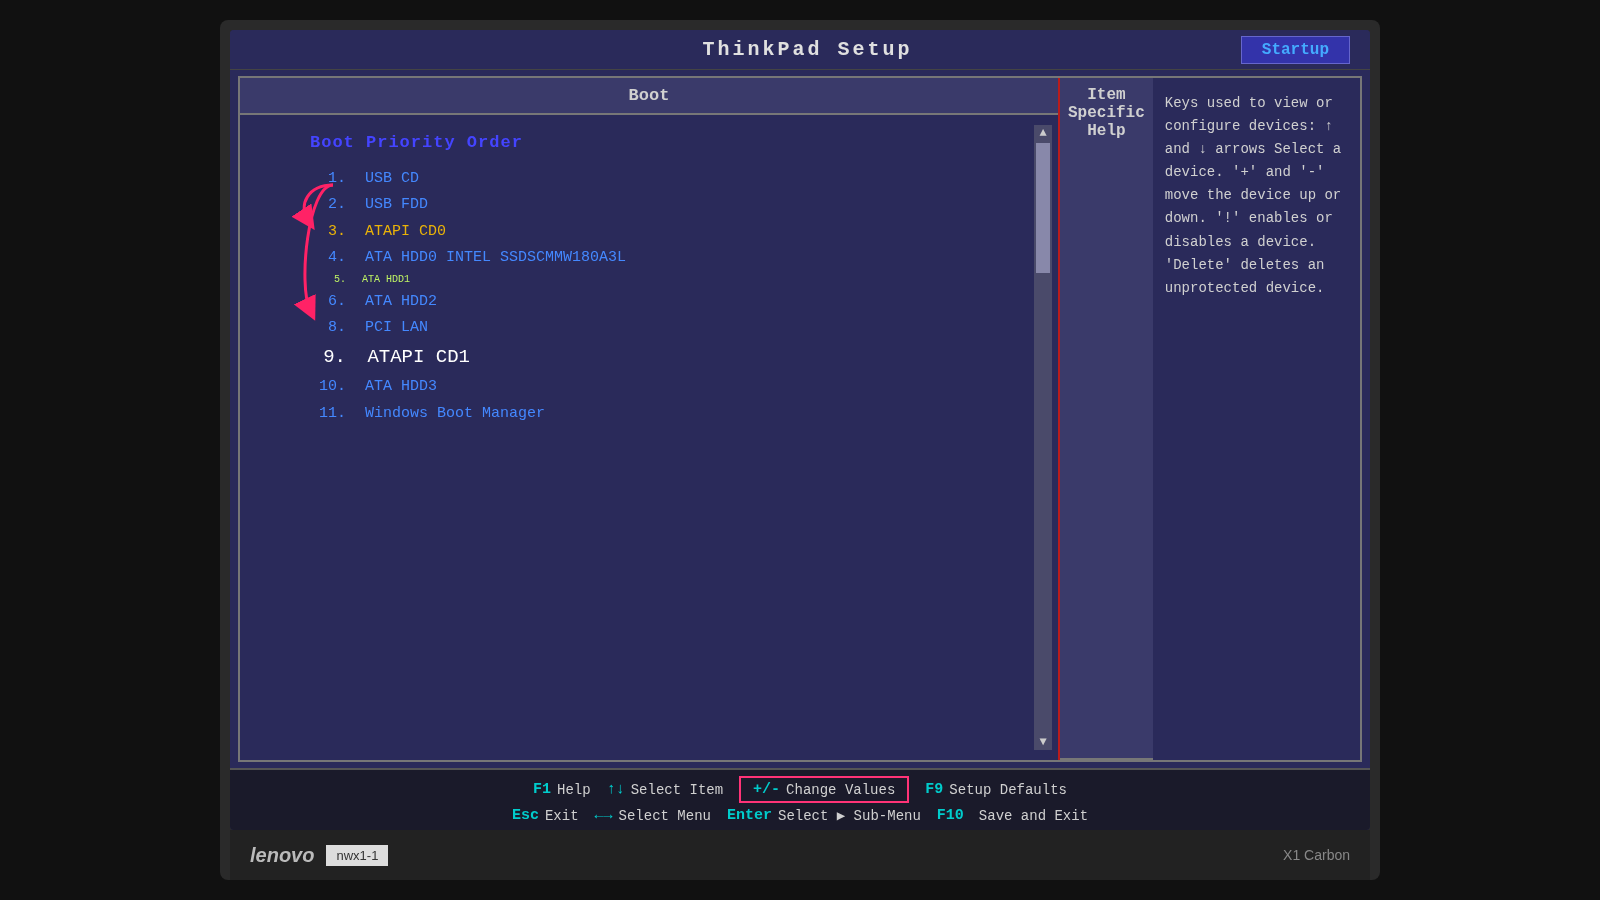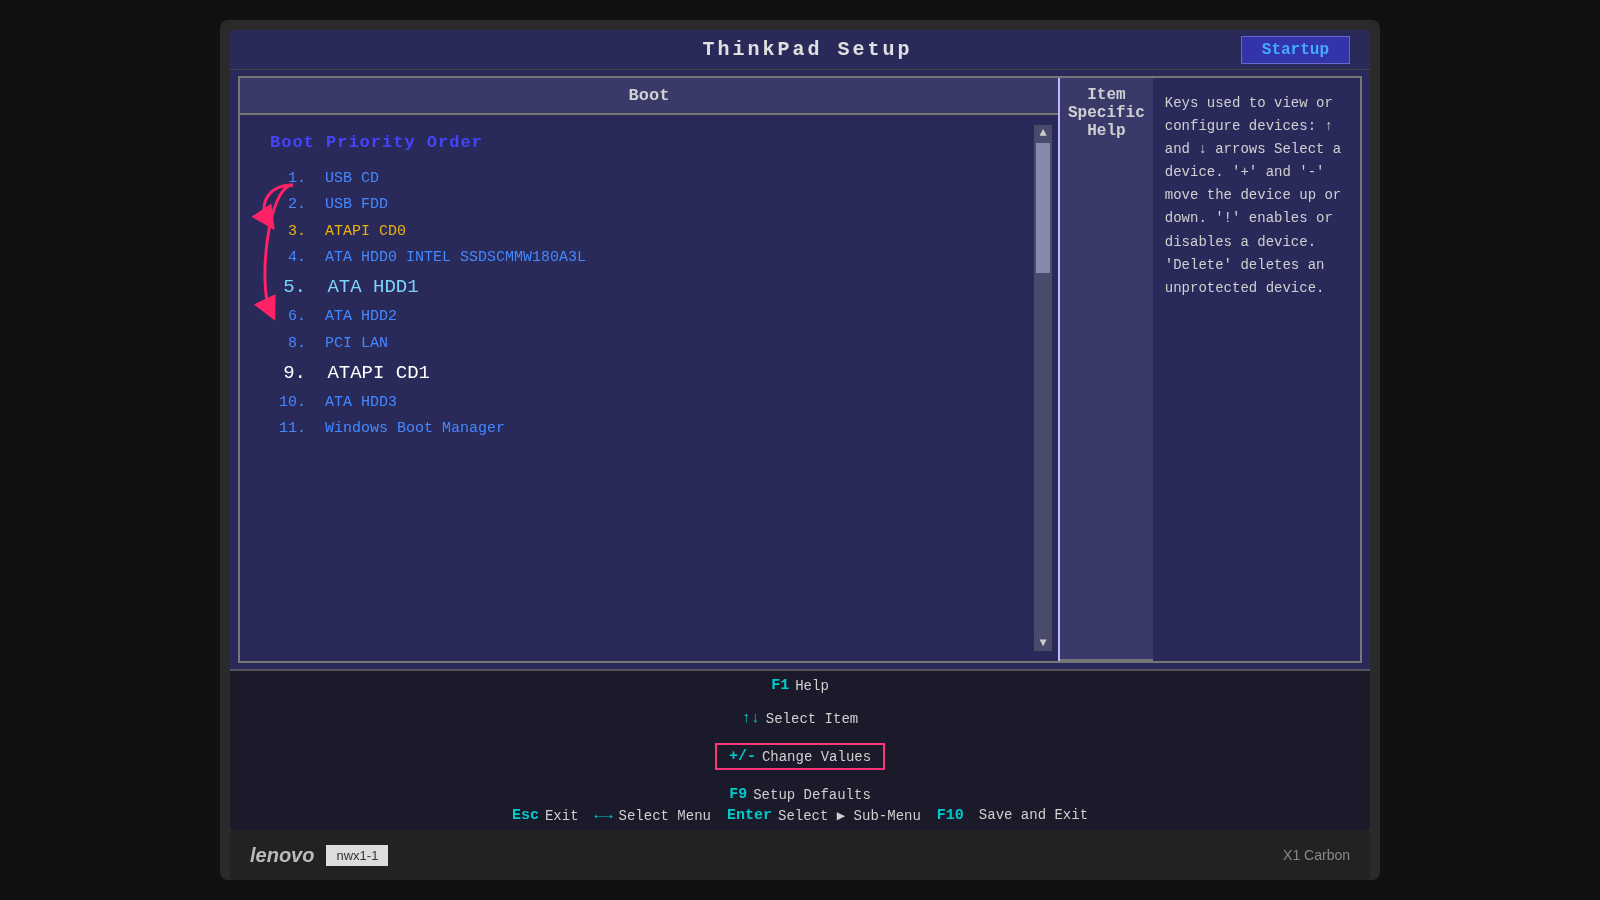--- a/index.html
+++ b/index.html
@@ -27,44 +27,44 @@
 
         <div style="background:#2a2a5a; display:flex; justify-content:center; align-items:center; padding:8px 0; position:relative; border-bottom:1px solid #444;">
           <span style="color:#e0e0e0; font-size:20px; font-weight:bold; font-family:'Courier New',monospace; letter-spacing:3px;margin-left:15px;">ThinkPad Setup</span>
           <div style="position:absolute; right:20px; background:#3333aa; color:#44aaff; font-size:16px; font-weight:bold; padding:4px 20px; border:1px solid #6666cc; font-family:'Courier New',monospace;">
             <span>Startup</span>
           </div>
         </div>
 
         <div style="flex:1; display:flex; flex-direction:row; margin:6px 8px; border:2px solid #777; background:#2a2a5a; overflow:hidden;">
 
-          <div style="flex:1; display:flex; flex-direction:column; border-right:2px solid #c4b5fd; position:relative;">
+          <div style="flex:1; display:flex; flex-direction:column; border-right:2px solid #b91c1c; position:relative;">
             <div style="text-align:center; color:#d0d0d0; font-size:17px; font-weight:bold; padding:8px; border-bottom:2px solid #777; background:#3a3a6a; font-family:'Courier New',monospace;">
               <span>Boot</span>
             </div>
-            <div style="flex:1; padding:18px 12px 10px 30px; position:relative;">
+            <div style="flex:1; padding:18px 12px 10px 30px; position:relative;margin-left:40px;">
               <div style="color:#4444ff; font-size:17px; font-weight:bold; margin-bottom:14px; font-family:'Courier New',monospace; letter-spacing:1px;">Boot Priority Order</div>
               <ul style="list-style:none; font-family:'Courier New',monospace;">
                 <li style="color:#4488ff; font-size:15px; line-height:1.75;">
                   <span style="display:inline-block; width:36px; text-align:right; margin-right:10px;">1.</span>
                   <span>USB CD</span>
                 </li>
                 <li style="color:#4488ff; font-size:15px; line-height:1.75;">
                   <span style="display:inline-block; width:36px; text-align:right; margin-right:10px;">2.</span>
                   <span>USB FDD</span>
                 </li>
                 <li style="color:#eab308; font-size:15px; line-height:1.75;">
                   <span style="display:inline-block; width:36px; text-align:right; margin-right:10px;">3.</span>
                   <span>ATAPI CD0</span>
                 </li>
                 <li style="color:#4488ff; font-size:15px; line-height:1.75;">
                   <span style="display:inline-block; width:36px; text-align:right; margin-right:10px;">4.</span>
                   <span>ATA HDD0 INTEL SSDSCMMW180A3L</span>
                 </li>
-                <li style="color:#7dd3fc; font-size:19px; line-height:1.75;">
+                <li style="color:#bef264; font-size:10px; line-height:1.75;">
                   <span style="display:inline-block; width:36px; text-align:right; margin-right:10px;">5.</span>
                   <span>ATA HDD1</span>
                 </li>
                 <li style="color:#4488ff; font-size:15px; line-height:1.75;">
                   <span style="display:inline-block; width:36px; text-align:right; margin-right:10px;">6.</span>
                   <span>ATA HDD2</span>
                 </li>
                 <li style="color:#4488ff; font-size:15px; line-height:1.75;">
                   <span style="display:inline-block; width:36px; text-align:right; margin-right:10px;">8.</span>
                   <span>PCI LAN</span>
@@ -114,21 +114,21 @@
             </div>
             <div style="padding:14px 12px; color:#d0d0d0; font-size:14px; line-height:1.65; font-family:'Courier New',monospace;">
               <span>Keys used to view or configure devices: ↑ and ↓ arrows Select a device. '+' and '-' move the device up or down. '!' enables or disables a device. 'Delete' deletes an unprotected device.</span>
             </div>
           </div>
 
         </div>
 
         <div style="background:#1a1a2a; border-top:2px solid #555; padding:6px 10px; display:flex; flex-direction:column; gap:4px;">
 
-          <div style="display:flex; align-items:center; justify-content:center; gap:16px;flex-direction:column;">
+          <div style="display:flex; align-items:center; justify-content:center; gap:16px;">
             <div style="display:flex; gap:6px; align-items:center;">
               <span style="color:#00cccc; font-family:'Courier New',monospace; font-size:15px; font-weight:bold;">F1</span>
               <span style="color:#d0d0d0; font-family:'Courier New',monospace; font-size:14px;">Help</span>
             </div>
             <div style="display:flex; gap:6px; align-items:center;">
               <span style="color:#00cccc; font-family:'Courier New',monospace; font-size:15px; font-weight:bold;">↑↓</span>
               <span style="color:#d0d0d0; font-family:'Courier New',monospace; font-size:14px;">Select Item</span>
             </div>
             <div style="display:flex; gap:6px; align-items:center; border:2px solid #ff3377; padding:3px 12px;">
               <span style="color:#00cccc; font-family:'Courier New',monospace; font-size:15px; font-weight:bold;">+/-</span>
@@ -146,21 +146,21 @@
               <span style="color:#d0d0d0; font-family:'Courier New',monospace; font-size:14px;">Exit</span>
             </div>
             <div style="display:flex; gap:6px; align-items:center;">
               <span style="color:#00cccc; font-family:'Courier New',monospace; font-size:15px; font-weight:bold;">←→</span>
               <span style="color:#d0d0d0; font-family:'Courier New',monospace; font-size:14px;">Select Menu</span>
             </div>
             <div style="display:flex; gap:6px; align-items:center;">
               <span style="color:#00cccc; font-family:'Courier New',monospace; font-size:15px; font-weight:bold;">Enter</span>
               <span style="color:#d0d0d0; font-family:'Courier New',monospace; font-size:14px;">Select ▶ Sub-Menu</span>
             </div>
-            <div style="display:flex; gap:15px; align-items:flex-start;">
+            <div style="display:flex; gap:15px; align-items:center;">
               <span style="color:#00cccc; font-family:'Courier New',monospace; font-size:15px; font-weight:bold;">F10</span>
               <span style="color:#d0d0d0; font-family:'Courier New',monospace; font-size:14px;">Save and Exit</span>
             </div>
           </div>
         </div>
 
       </div>
     </div>
 
     <div style="background:#222; padding:6px 20px; display:flex; align-items:center; justify-content:space-between; height:50px;">

